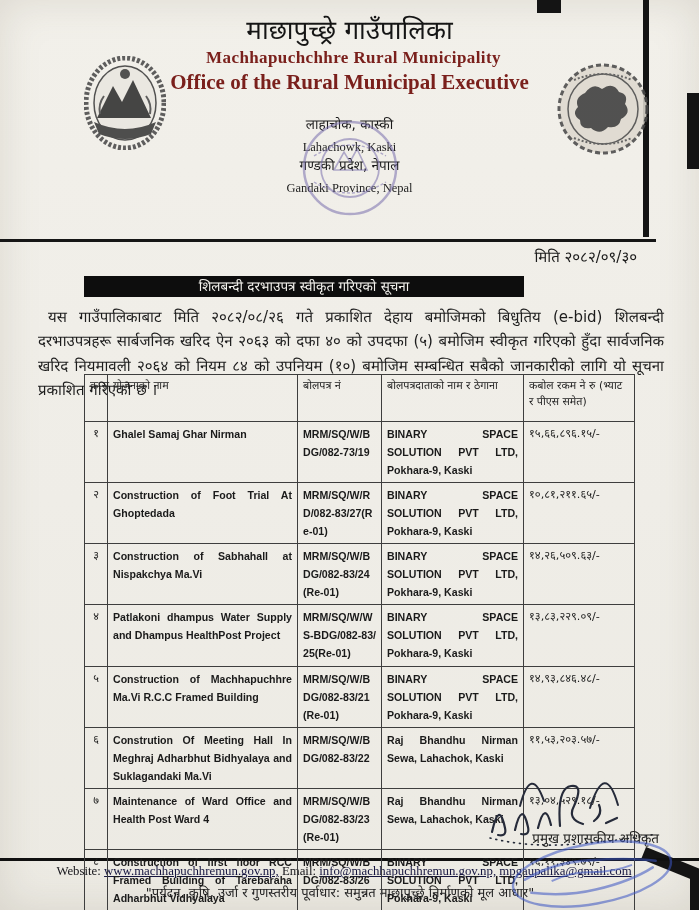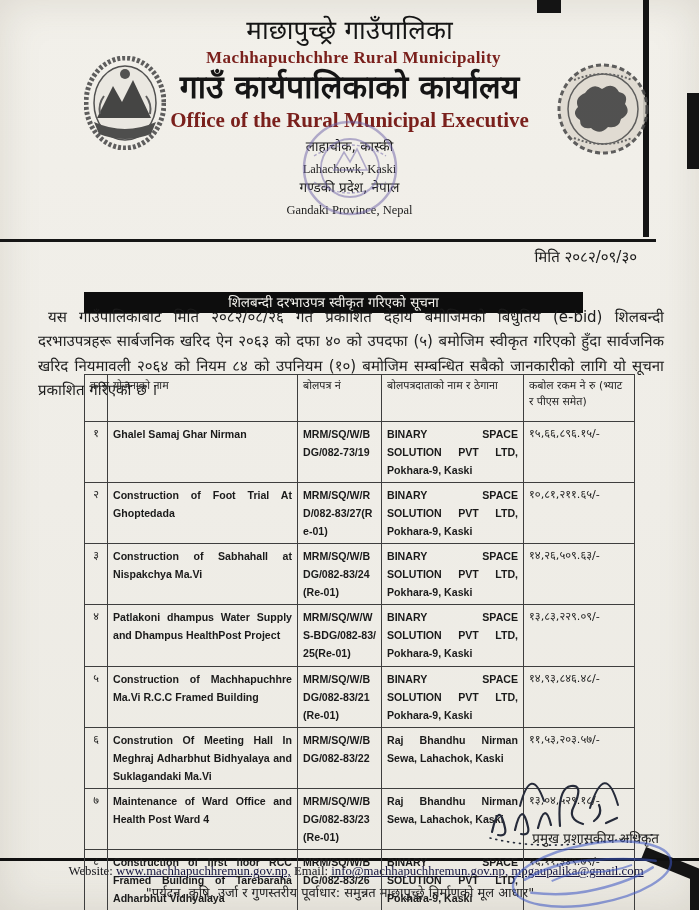--- a/index.html
+++ b/index.html
@@ -15,33 +15,33 @@
   .art-vline{left:643px;top:0;width:6px;height:237px;}
   .art-rstrip{left:687px;top:93px;width:12px;height:76px;}
   .art-br{left:641px;top:860px;width:72px;height:13px;transform:rotate(22deg);}
   .art-br2{left:690px;top:878px;width:9px;height:32px;}
   
   .header{position:absolute;top:16px;left:0;width:100%;text-align:center;z-index:2;}
   .np-name{font-size:26px;font-weight:normal;color:#151515;line-height:1.15;font-family:"DejaVu Sans",sans-serif;text-align:center;}
   .en-name{font-size:17px;font-weight:bold;color:#7a201c;letter-spacing:.4px;margin-top:2px;margin-left:8px;}
   .np-office{font-size:32px;font-weight:bold;color:#151515;line-height:1.15;margin-top:1px;font-family:"DejaVu Sans",sans-serif;}
   .en-office{font-size:21px;font-weight:bold;color:#7a201c;margin-top:2px;text-align:center;}
-  .addr-np{font-size:13.5px;color:#1b1b1b;margin-top:4px;font-family:"DejaVu Sans",sans-serif;}
+  .addr-np{font-size:13.5px;color:#1b1b1b;margin-top:20px;font-family:"DejaVu Sans",sans-serif;}
   .addr-en{font-size:12.5px;color:#222;margin-top:7px;}
   .logo{position:absolute;z-index:1;opacity:.88;}
   .logo-left{left:84px;top:56px;}
   .logo-right{left:554px;top:62px;}
   .stamp-center{position:absolute;left:300px;top:118px;z-index:3;opacity:.5;}
   
   .rule-top{position:absolute;top:239px;left:0;width:656px;height:3px;background:#161616;}
   .rule-bottom{position:absolute;top:858px;left:0;width:699px;height:3px;background:#101010;}
   
   .date-line{position:absolute;top:246px;right:62px;font-size:15px;color:#1a1a1a;font-family:"DejaVu Sans",sans-serif;}
-  .title-bar{position:absolute;left:84px;top:276px;width:499px;height:21px;background:#0d0d0d;color:#f4f3ee;
-    font-size:13.5px;line-height:21px;text-align:center;font-family:"DejaVu Sans",sans-serif;margin-top:16px;}
+  .title-bar{position:absolute;left:84px;top:276px;width:440px;height:21px;background:#0d0d0d;color:#f4f3ee;
+    font-size:13.5px;line-height:21px;text-align:center;font-family:"DejaVu Sans",sans-serif;}
   
   .body-par{position:absolute;left:38px;top:305px;width:626px;font-size:15px;line-height:1.62;
     text-align:justify;text-indent:10px;color:#1c1c1c;font-family:"DejaVu Sans",sans-serif;margin:0;}
   
   table.tender{position:absolute;left:84px;top:374px;width:550px;border-collapse:collapse;table-layout:fixed;z-index:2;}
   table.tender th,table.tender td{border:1px solid #3e3e3e;padding:3px 5px;vertical-align:top;}
   table.tender thead th{font-size:10.8px;font-weight:normal;text-align:left;color:#222;height:40px;
     font-family:"DejaVu Sans",sans-serif;line-height:1.5;}
   td.sn{text-align:center;font-size:11px;font-family:"DejaVu Sans",sans-serif;}
   td.project,td.bid,td.bidder{font-family:"Liberation Sans","DejaVu Sans",sans-serif;font-weight:bold;
@@ -51,21 +51,21 @@
   td.bid{word-break:break-all;}
   td.amount{font-size:11.2px;line-height:1.6;font-family:"DejaVu Sans",sans-serif;}
   tr.rh{height:42px;}tr.r1{height:47px;}tr.r2{height:45px;}tr.r3{height:42px;}tr.r4{height:62px;}
   tr.r5{height:43px;}tr.r6{height:58px;}tr.r7{height:45px;}tr.r8{height:57px;}
   
   .signature{position:absolute;left:486px;top:762px;z-index:5;}
   .sig-label{position:absolute;top:829px;right:40px;font-size:13.5px;color:#20201f;z-index:5;
     font-family:"DejaVu Sans",sans-serif;}
   .stamp-blue{position:absolute;right:22px;top:838px;z-index:6;opacity:.55;transform:rotate(-10deg);}
   
-  .footer-line{position:absolute;top:864px;left:16px;width:680px;text-align:center;font-size:12.8px;color:#15151a;}
+  .footer-line{position:absolute;top:864px;left:4px;width:680px;text-align:center;font-size:12.8px;color:#15151a;}
   .footer-line a{color:#14143f;text-decoration:underline;cursor:pointer;}
   .slogan{position:absolute;top:883px;left:0;width:680px;text-align:center;font-size:13px;color:#232323;
     font-family:"DejaVu Sans",sans-serif;}
 </style>
 </head>
 <body>
 
 <div class="page">
 
   <div class="art art-corner"></div>
@@ -93,21 +93,20 @@
   <svg class="stamp-center" width="100" height="100" viewBox="0 0 100 100">
     <circle cx="50" cy="50" r="46" fill="none" stroke="#6f64a8" stroke-width="2.5"></circle>
     <circle cx="50" cy="50" r="29" fill="none" stroke="#6f64a8" stroke-width="1.8"></circle>
     <path d="M34 52 L44 34 L50 44 L57 31 L67 52 Z" fill="none" stroke="#6f64a8" stroke-width="1.6"></path>
     <path d="M14 38 q36 -22 72 0 M14 64 q36 22 72 0" stroke="#6f64a8" stroke-width="1.4" fill="none" stroke-dasharray="3 2"></path>
   </svg>
 
   <div class="header">
     <div class="np-name">माछापुच्छ्रे गाउँपालिका</div>
     <div class="en-name">Machhapuchchhre Rural Municipality</div>
-    <div class="np-office">गाउँ कार्यपालिकाको कार्यालय</div>
     <div class="en-office">Office of the Rural Municipal Executive</div>
     <div class="addr-np">लाहाचोक, कास्की</div>
     <div class="addr-en">Lahachowk, Kaski</div>
     <div class="addr-np" style="margin-top:1px">गण्डकी प्रदेश, नेपाल</div>
     <div class="addr-en">Gandaki Province, Nepal</div>
   </div>
 
   <div class="rule-top"></div>
 
   <div class="date-line">मिति २०८२/०९/३०</div>

